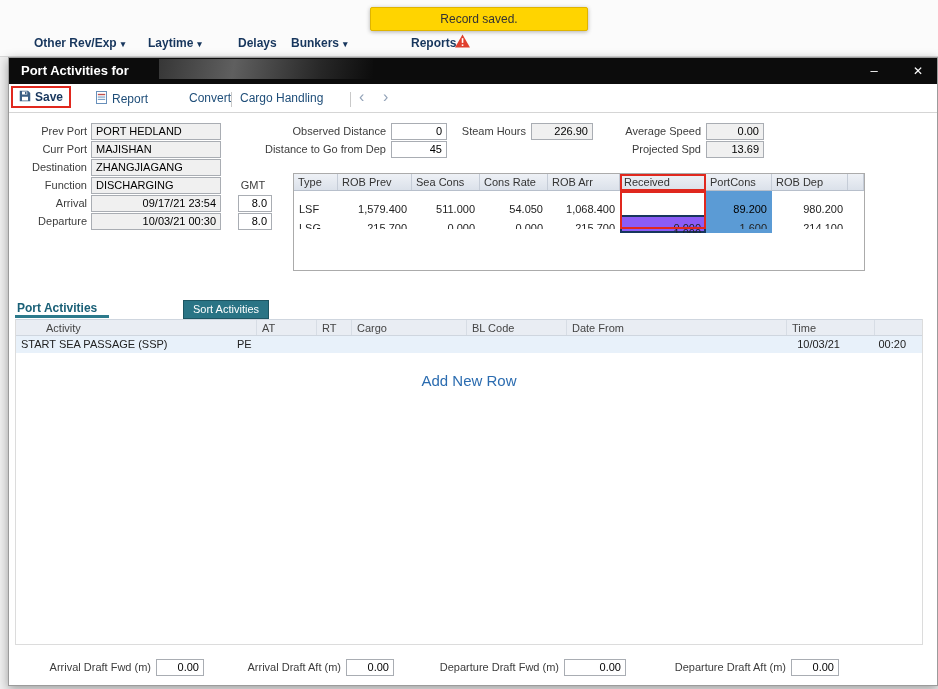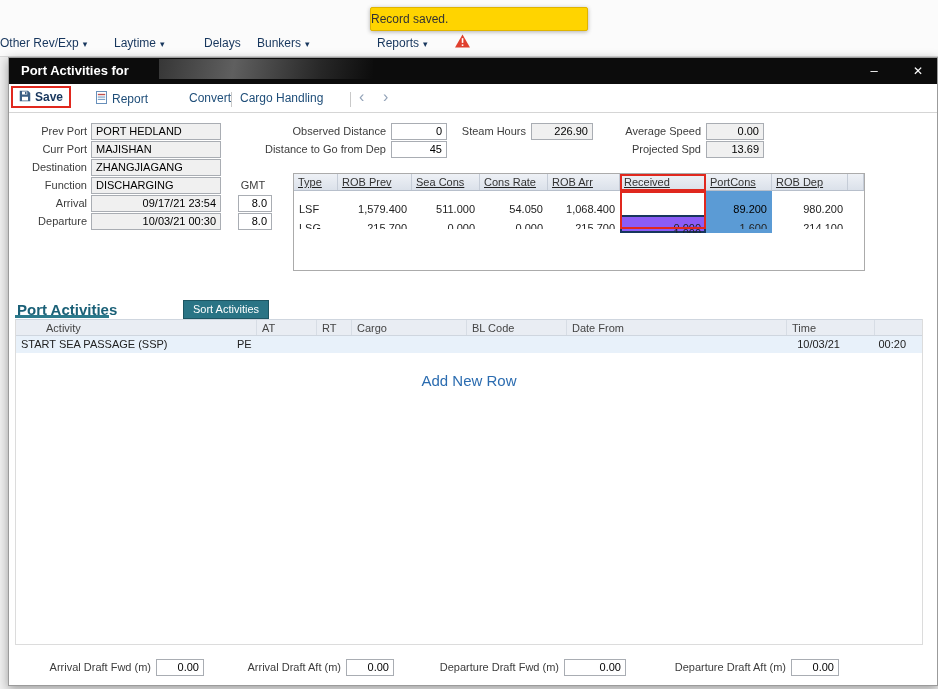--- a/index.html
+++ b/index.html
@@ -2,26 +2,26 @@
 <html><head>
 <meta charset="utf-8">
 <style>
   * { box-sizing: border-box; }
   html,body { margin:0; padding:0; }
   body { font-family:"Liberation Sans", sans-serif; background:#e9e9e9; }
   .screen { position:relative; width:938px; height:689px; background:#f0f0f0; overflow:hidden; font-size:11px; color:#222; }
 
   
   .topbar { position:absolute; top:0; left:0; width:938px; height:57px; background:#fbfbfb; border-bottom:1px solid #d9d9d9; }
-  .menu-item { position:absolute; top:36px; font-weight:normal; font-size:12px; color:#17365d; cursor:pointer; white-space:nowrap; }
+  .menu-item { position:absolute; top:36px; font-weight:bold; font-size:12px; color:#17365d; cursor:pointer; white-space:nowrap;padding-left:34px; }
   .menu-item .dd { font-size:9px; margin-left:4px; color:#17365d; }
   .warn { position:absolute; top:34px; left:455px; }
 
   
-  .toast { position:absolute; top:7px; left:370px; width:218px; height:24px; background:#ffd400; border:1px solid #dfb400; border-radius:2px; line-height:22px; font-size:12px; color:#333; box-shadow:0 1px 4px rgba(0,0,0,.3); z-index:50; }
+  .toast { position:absolute; top:7px; left:370px; width:218px; height:24px; background:#ffd400; border:1px solid #dfb400; border-radius:2px; text-align:center; line-height:22px; font-size:12px; color:#333; box-shadow:0 1px 4px rgba(0,0,0,.3); z-index:50; }
 
   
   .dialog { position:absolute; top:57px; left:8px; width:930px; height:629px; background:#fff; border:1px solid #9b9b9b; box-shadow:0 3px 10px rgba(0,0,0,.35); z-index:10; }
   .dlg-header { position:absolute; top:0; left:0; right:0; height:26px; background:#0c0c0c; color:#fff; }
   .dlg-title { position:absolute; left:12px; top:5px; font-size:13px; font-weight:bold; }
   .redact { position:absolute; left:150px; top:1px; width:214px; height:20px; background:linear-gradient(100deg,#3e3e3e 0%,#6e6e6e 35%,#2c2c2c 75%,#0c0c0c 100%); opacity:.85; }
   .win-btn { position:absolute; top:3px; width:22px; height:20px; text-align:center; line-height:20px; color:#fff; font-size:13px; cursor:pointer; }
   .win-btn.min { right:52px; }
   .win-btn.close { right:8px; font-size:12px; }
 
@@ -34,31 +34,31 @@
 
   
   .lbl { position:absolute; text-align:right; color:#3c3c3c; font-size:11px; white-space:nowrap; }
   .fld { position:absolute; height:17px; line-height:15px; border:1px solid #a9adb3; background:#f0f0f0; padding:0 4px; font-size:11px; color:#000; overflow:hidden; white-space:nowrap; }
   .fld.w { background:#fff; }
   .fld.num { text-align:right; }
 
   
   .bunker-box { position:absolute; left:284px; top:115px; width:572px; height:98px; border:1px solid #ababab; background:#fff; }
   .bgrid { display:grid; grid-template-columns:44px 74px 68px 68px 72px 86px 66px 76px auto; }
-  .bhead { height:17px; background:linear-gradient(#eef1f6,#dbe1ea); border-bottom:1px solid #b7bfcb;text-decoration:underline; }
+  .bhead { height:17px; background:linear-gradient(#eef1f6,#dbe1ea); border-bottom:1px solid #b7bfcb; }
   .bhead .bc { border-right:1px solid #c5ccd7; color:#333; font-size:11px; line-height:16px; padding-left:4px; overflow:hidden; white-space:nowrap; }
   .brow { height:19px; }
   .brow .bc { font-size:11px; line-height:19px; padding:9px 5px; overflow:hidden; white-space:nowrap; }
   .bc.n { text-align:right; }
   .bc.focus { box-shadow:inset 0 0 0 2px #17365d; background:#8b5cf6;margin-top:24px; }
   .bc.sel { background:#5b9bd5; color:#000; }
   .annot { position:absolute; border:2px solid #e0281e; pointer-events:none; z-index:5; }
 
   
-  .tab-pa { position:absolute; left:8px; top:243px; color:#1a6077; font-weight:bold; font-size:15px; cursor:pointer;text-align:center; }
+  .tab-pa { position:absolute; left:8px; top:243px; color:#1a6077; font-weight:bold; font-size:12px; cursor:pointer;text-align:center; }
   .tab-underline { position:absolute; left:6px; top:257px; width:94px; height:3px; background:#2c7a8c; }
   .tab-sort { position:absolute; left:174px; top:242px; width:86px; height:19px; background:#2a7485; border:1px solid #1d5562; color:#fff; text-align:center; line-height:17px; font-size:11px; cursor:pointer; }
 
   
   .act-table { position:absolute; left:6px; top:261px; width:908px; height:326px; border:1px solid #dcdcdc; border-top:none; background:#fff; }
   .agrid { display:grid; grid-template-columns:216px 60px 35px 115px 100px 220px 88px auto; }
   .ahead { height:17px; background:#e9edf3; border-top:1px solid #cfd6df; border-bottom:1px solid #cfd6df;padding-left:25px; }
   .ahead .ac { border-right:1px solid #d7dde5; color:#444; line-height:16px; padding-left:5px; overflow:hidden; white-space:nowrap; }
   .arow { height:17px; cursor:pointer; }
   .arow .ac { line-height:17px; padding-left:5px; overflow:hidden; white-space:nowrap; }

